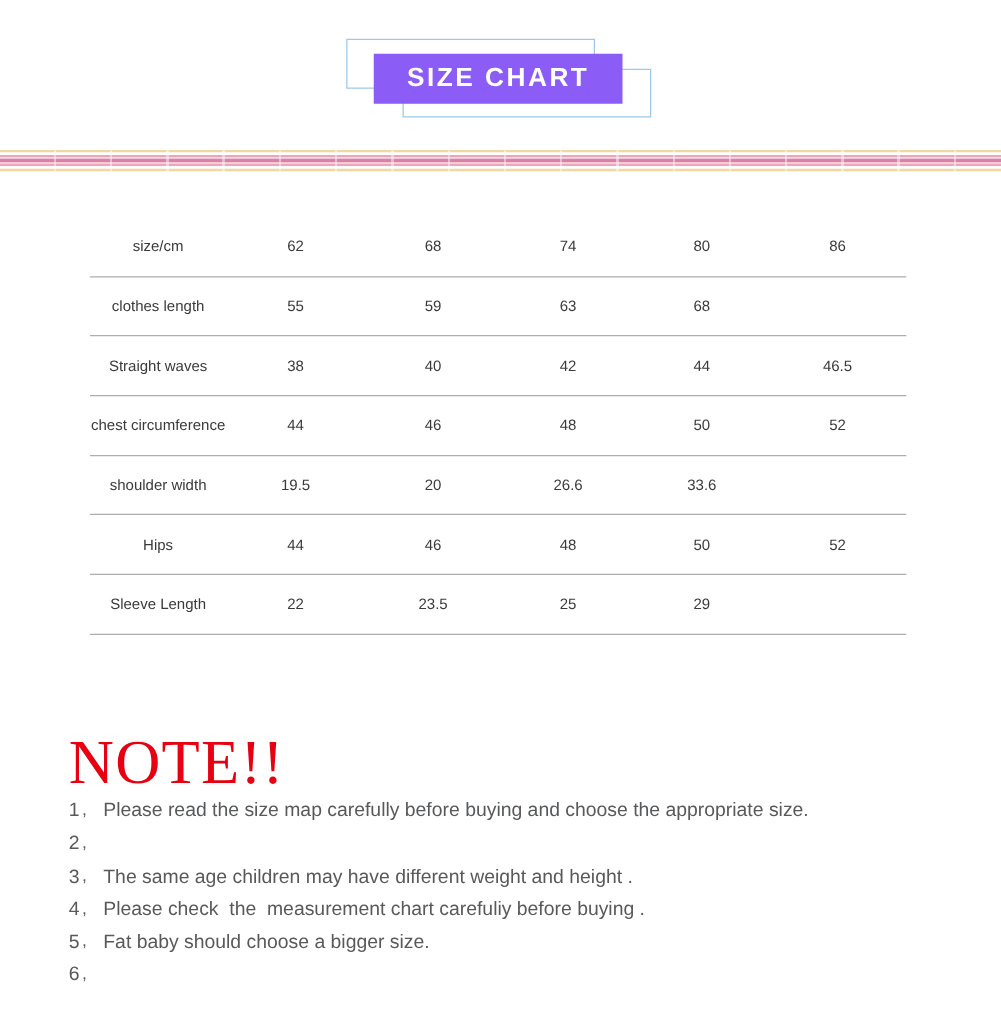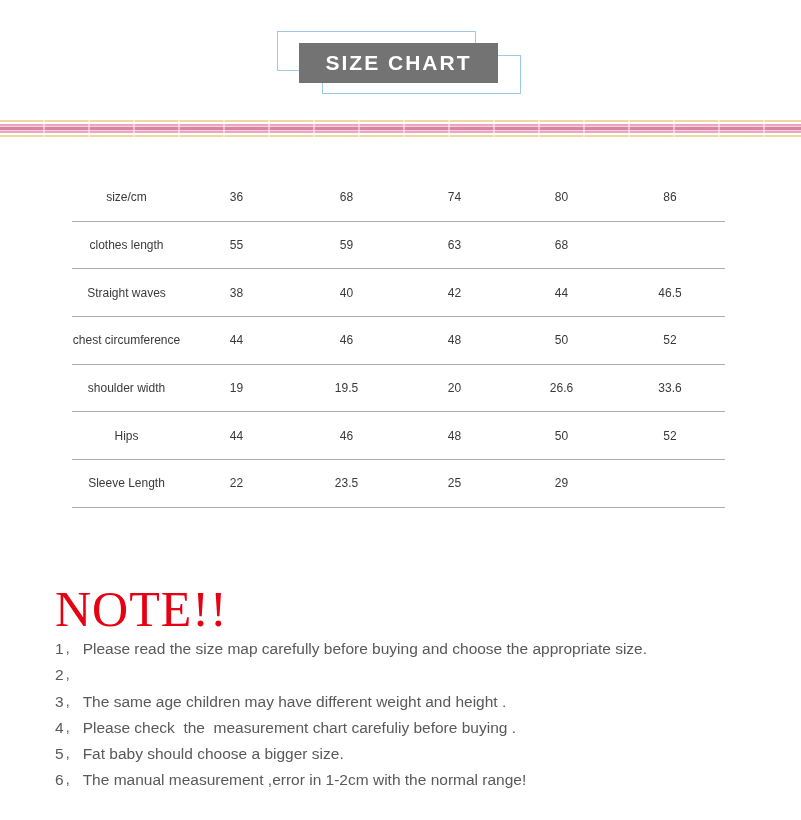--- a/index.html
+++ b/index.html
@@ -19,21 +19,21 @@
     position: absolute;
     border: 1px solid #9cc9e8;
     background: transparent;
   }
   .banner-outline.top    { left: 277px; top: 31px; width: 199px; height: 40px; }
   .banner-outline.bottom { left: 322px; top: 55px; width: 199px; height: 39px; }
   .banner-box {
     position: absolute;
     left: 299px; top: 43px;
     width: 199px; height: 40px;
-    background: #737373;
+    background: #8b5cf6;
     display: flex;
     align-items: center;
     justify-content: center;
     z-index: 2;
   }
   .banner-title {
     color: #ffffff;
     font-size: 21px;
     font-weight: bold;
     letter-spacing: 2px;
@@ -138,21 +138,21 @@
     <div class="s darkpink"></div>
     <div class="s lightpink"></div>
     <div class="s pink"></div>
     <div class="s white"></div>
     <div class="s yellow"></div>
   </div>
 
   <div class="size-table">
     <div class="trow">
       <div class="cell">size/cm</div>
-      <div class="cell">36</div>
+      <div class="cell">62</div>
       <div class="cell">68</div>
       <div class="cell">74</div>
       <div class="cell">80</div>
       <div class="cell">86</div>
     </div>
     <div class="trow">
       <div class="cell">clothes length</div>
       <div class="cell">55</div>
       <div class="cell">59</div>
       <div class="cell">63</div>
@@ -169,21 +169,20 @@
     <div class="trow">
       <div class="cell">chest circumference</div>
       <div class="cell">44</div>
       <div class="cell">46</div>
       <div class="cell">48</div>
       <div class="cell">50</div>
       <div class="cell">52</div>
     </div>
     <div class="trow">
       <div class="cell">shoulder width</div>
-      <div class="cell">19</div>
       <div class="cell">19.5</div>
       <div class="cell">20</div>
       <div class="cell">26.6</div>
       <div class="cell">33.6</div>
     </div>
     <div class="trow">
       <div class="cell">Hips</div>
       <div class="cell">44</div>
       <div class="cell">46</div>
       <div class="cell">48</div>
@@ -222,17 +221,16 @@
         <span class="note-text">Please check  the  measurement chart carefuliy before buying .</span>
     </div>
     <div class="note-item">
       <span class="note-num">5</span>
         <span class="enum-mark"></span>
         <span class="note-text">Fat baby should choose a bigger size.</span>
     </div>
     <div class="note-item">
       <span class="note-num">6</span>
         <span class="enum-mark"></span>
-        <span class="note-text">The manual measurement ,error in 1-2cm with the normal range!</span>
     </div>
   </div>
 
 </div>
 
 </body></html>

